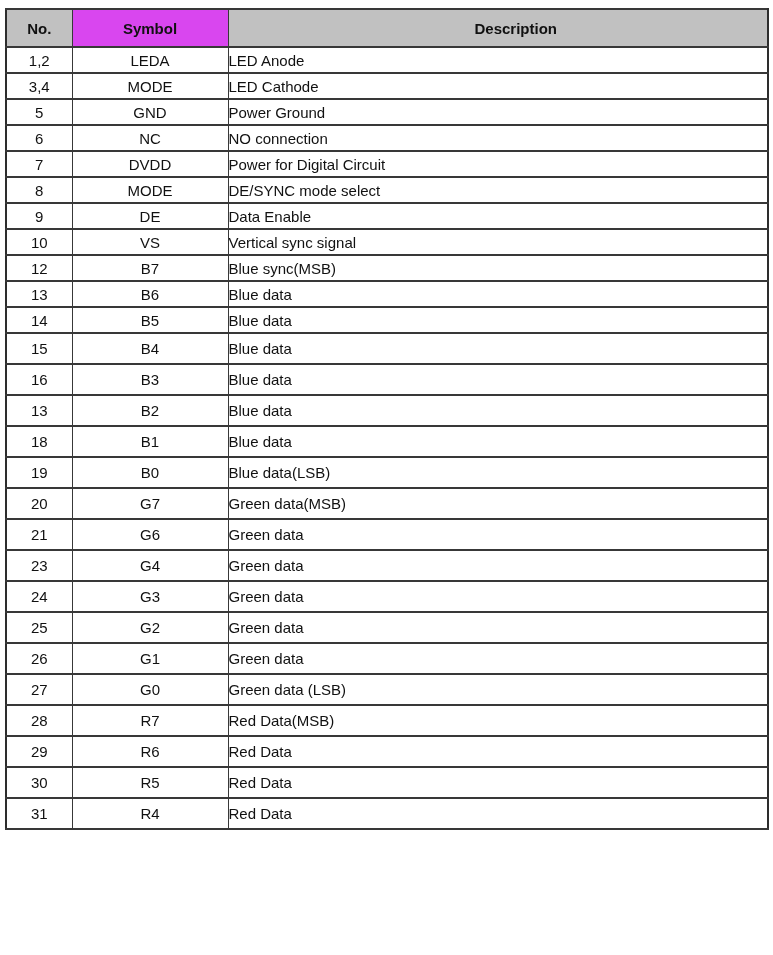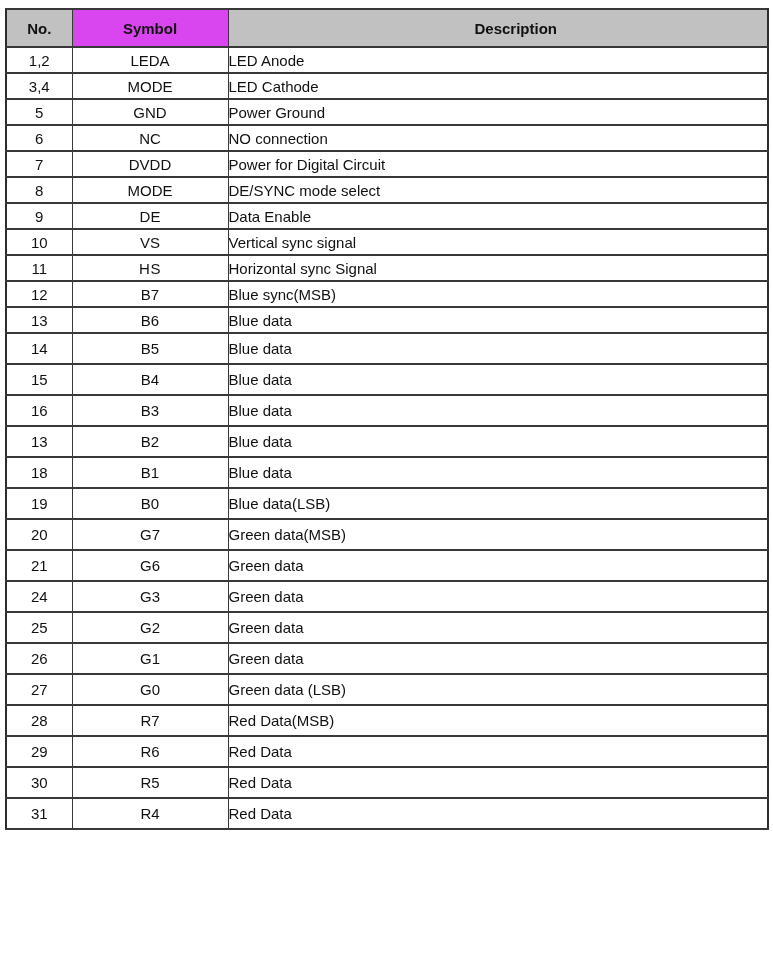--- a/index.html
+++ b/index.html
@@ -119,25 +119,20 @@
     <td class="cell-no">9</td>
     <td class="cell-symbol">DE</td>
     <td class="cell-description">Data Enable</td>
   </tr>
         <tr>
     <td class="cell-no">10</td>
     <td class="cell-symbol">VS</td>
     <td class="cell-description">Vertical sync signal</td>
   </tr>
         <tr>
-    <td class="cell-no">11</td>
-    <td class="cell-symbol symbol-large">HS</td>
-    <td class="cell-description">Horizontal sync Signal</td>
-  </tr>
-        <tr>
     <td class="cell-no">12</td>
     <td class="cell-symbol">B7</td>
     <td class="cell-description">Blue sync(MSB)</td>
   </tr>
         <tr>
     <td class="cell-no">13</td>
     <td class="cell-symbol">B6</td>
     <td class="cell-description">Blue data</td>
   </tr>
         <tr>
@@ -174,20 +169,25 @@
     <td class="cell-no">20</td>
     <td class="cell-symbol">G7</td>
     <td class="cell-description">Green data(MSB)</td>
   </tr>
         <tr>
     <td class="cell-no">21</td>
     <td class="cell-symbol">G6</td>
     <td class="cell-description">Green data</td>
   </tr>
         <tr>
+    <td class="cell-no">23</td>
+    <td class="cell-symbol">G4</td>
+    <td class="cell-description">Green data</td>
+  </tr>
+        <tr>
     <td class="cell-no">24</td>
     <td class="cell-symbol">G3</td>
     <td class="cell-description">Green data</td>
   </tr>
         <tr>
     <td class="cell-no">25</td>
     <td class="cell-symbol">G2</td>
     <td class="cell-description">Green data</td>
   </tr>
         <tr>

